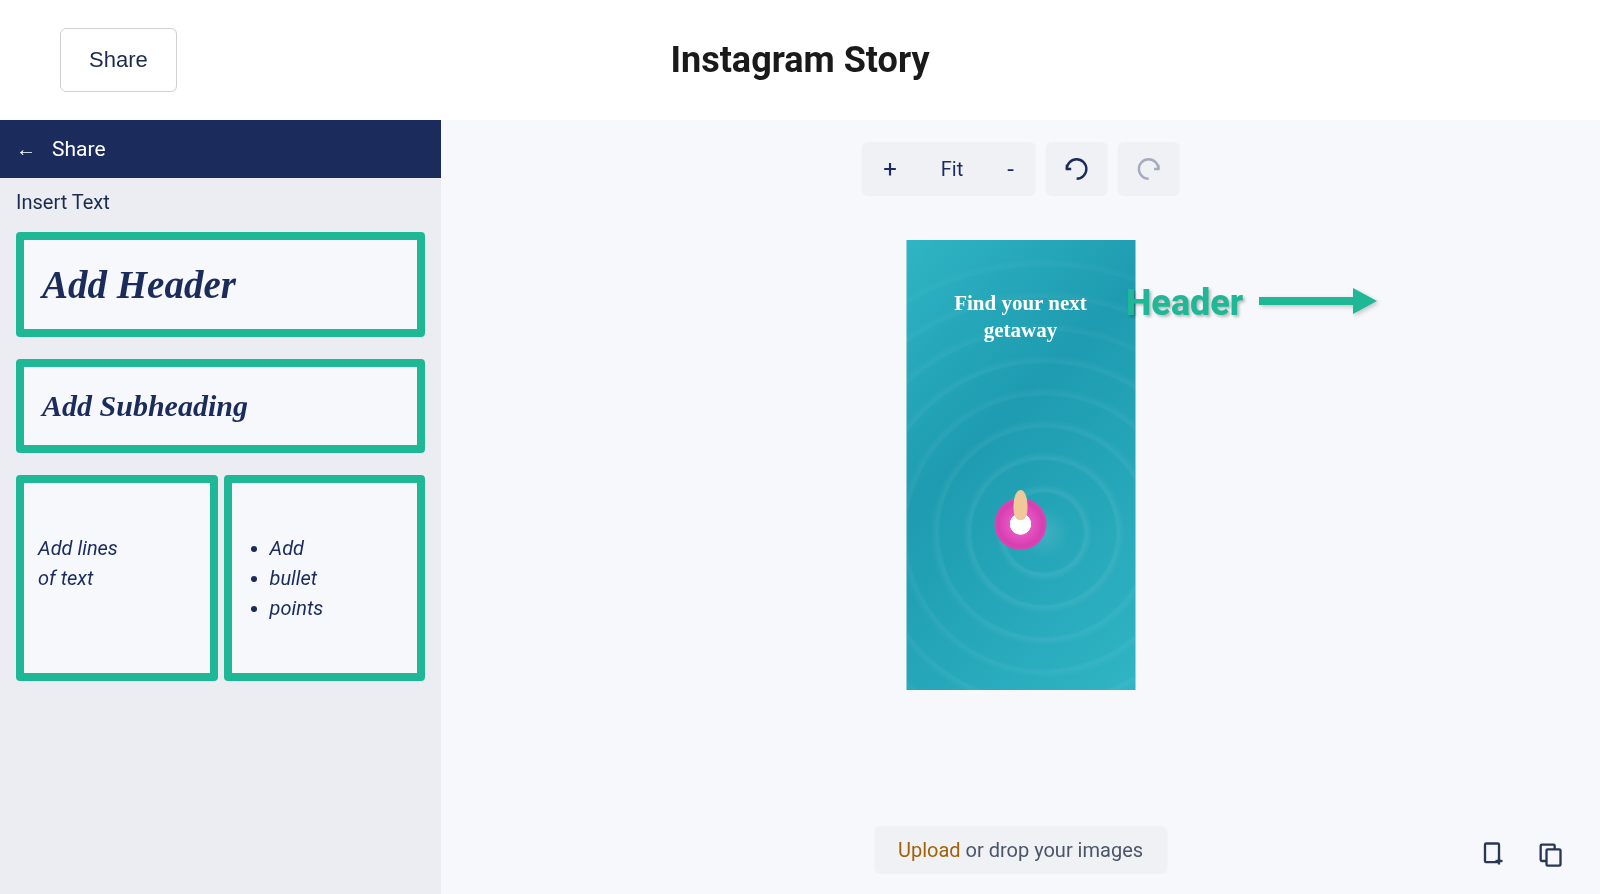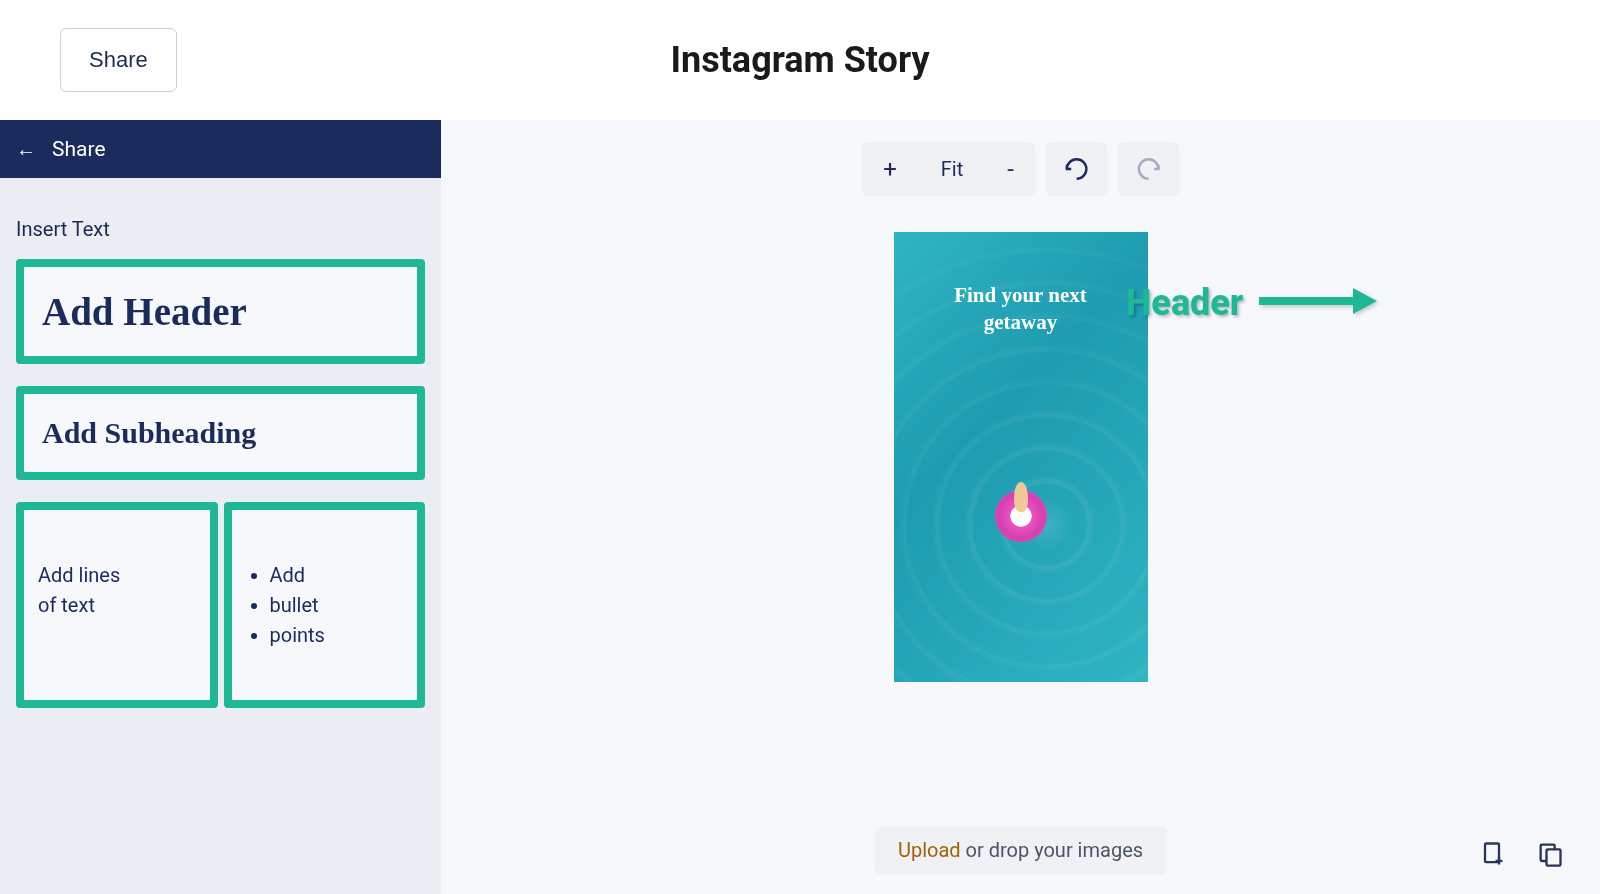--- a/index.html
+++ b/index.html
@@ -62,29 +62,30 @@
       cursor: pointer;
     }
     .back-arrow {
       font-size: 20px;
       margin-right: 16px;
     }
     .back-label {
       font-size: 21px;
     }
     .insert-text-label {
-      padding: 39px 16px 18px 16px;
+      padding: 12px 16px 18px 16px;
       font-size: 20px;
       color: #1a2b4e;
     }
     .option-list {
       padding: 0 16px;
       display: flex;
       flex-direction: column;
       gap: 22px;
+      font-style: italic;
     }
     .option-box {
       background: #f7f8fb;
       border: 8px solid #1fb896;
       border-radius: 4px;
       padding: 22px 18px;
       cursor: pointer;
     }
     .option-header {
       font-family: "Times New Roman", Georgia, serif;
@@ -158,24 +159,24 @@
       display: flex;
       align-items: center;
       justify-content: center;
       cursor: pointer;
     }
     .tool-btn.disabled svg {
       opacity: 0.35;
     }
     .story-preview {
       position: absolute;
-      top: 112px;
-      left: 50%;
-      transform: translateX(-50%);
-      width: 254px;
+      top: 120px;
+      left: 50%;
+      transform: translateX(-50%);
+      width: 229px;
       height: 450px;
       background: linear-gradient(135deg, #2fb5c4 0%, #1e9bb0 40%, #2fb5c4 100%);
       overflow: hidden;
     }
     .pool-ripples {
       position: absolute;
       inset: 0;
       background:
         radial-gradient(circle at 60% 65%, rgba(255,255,255,0.12) 0%, transparent 8%),
         radial-gradient(circle at 60% 65%, transparent 12%, rgba(255,255,255,0.08) 13%, transparent 15%),

